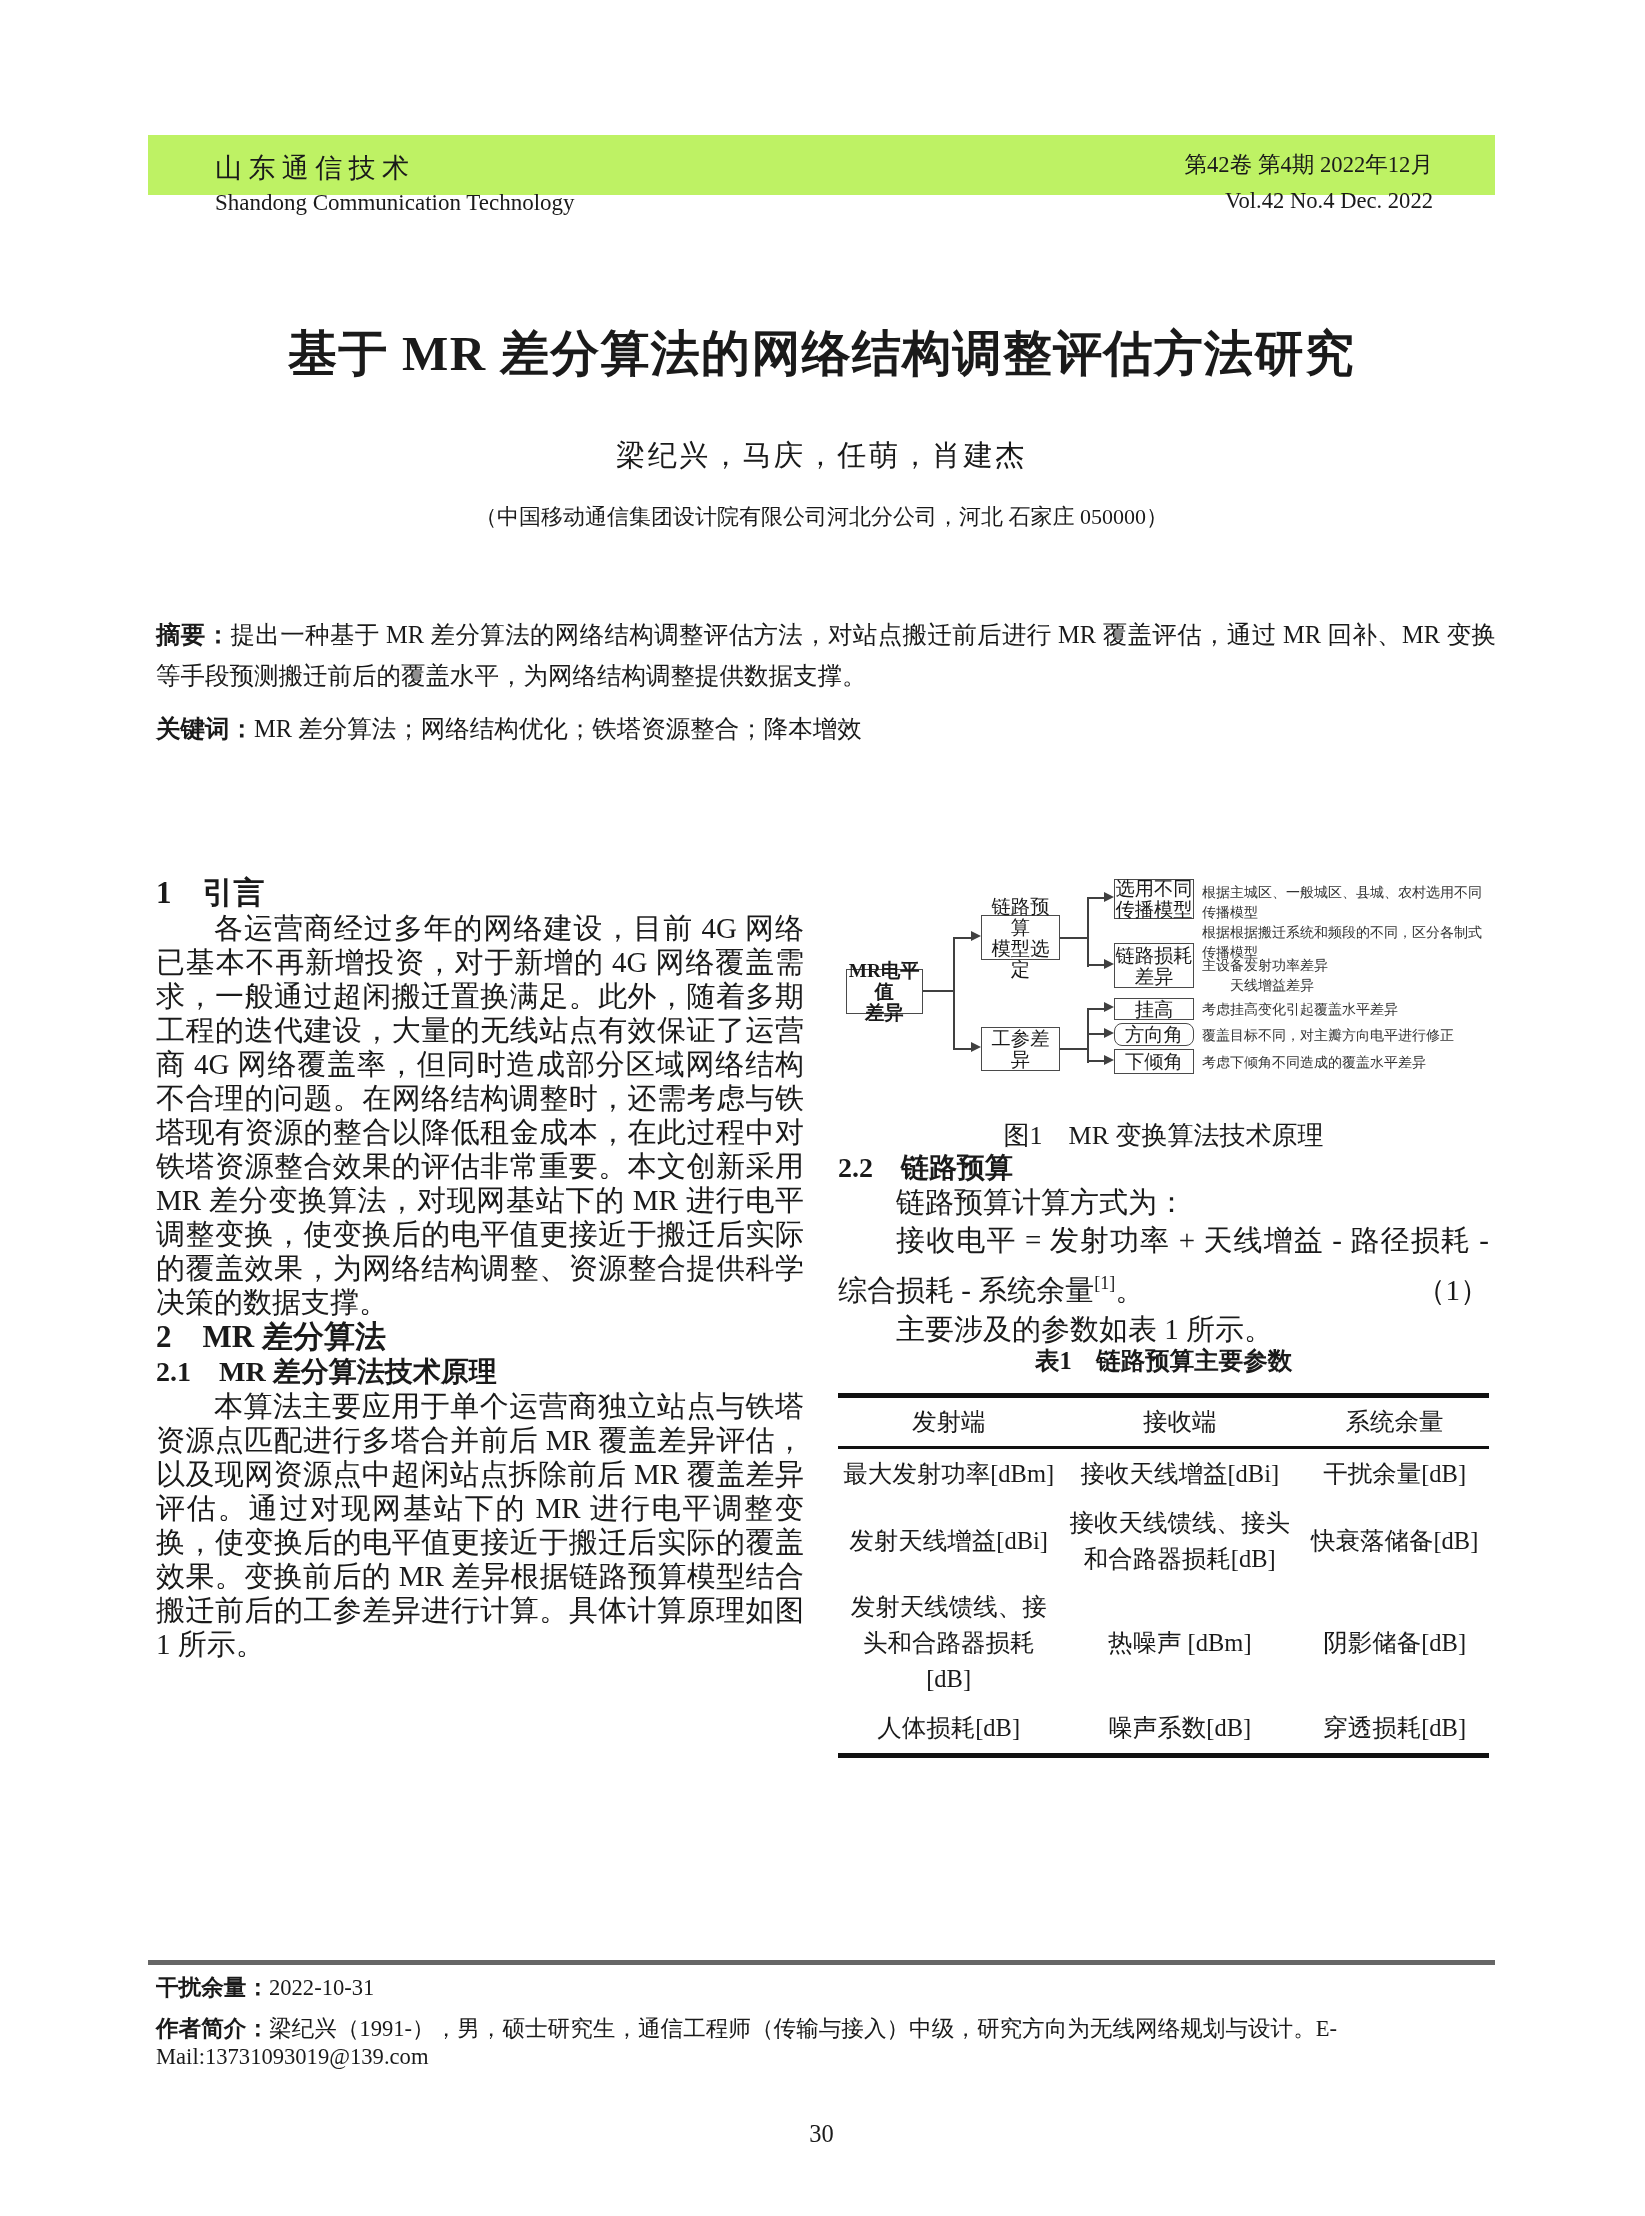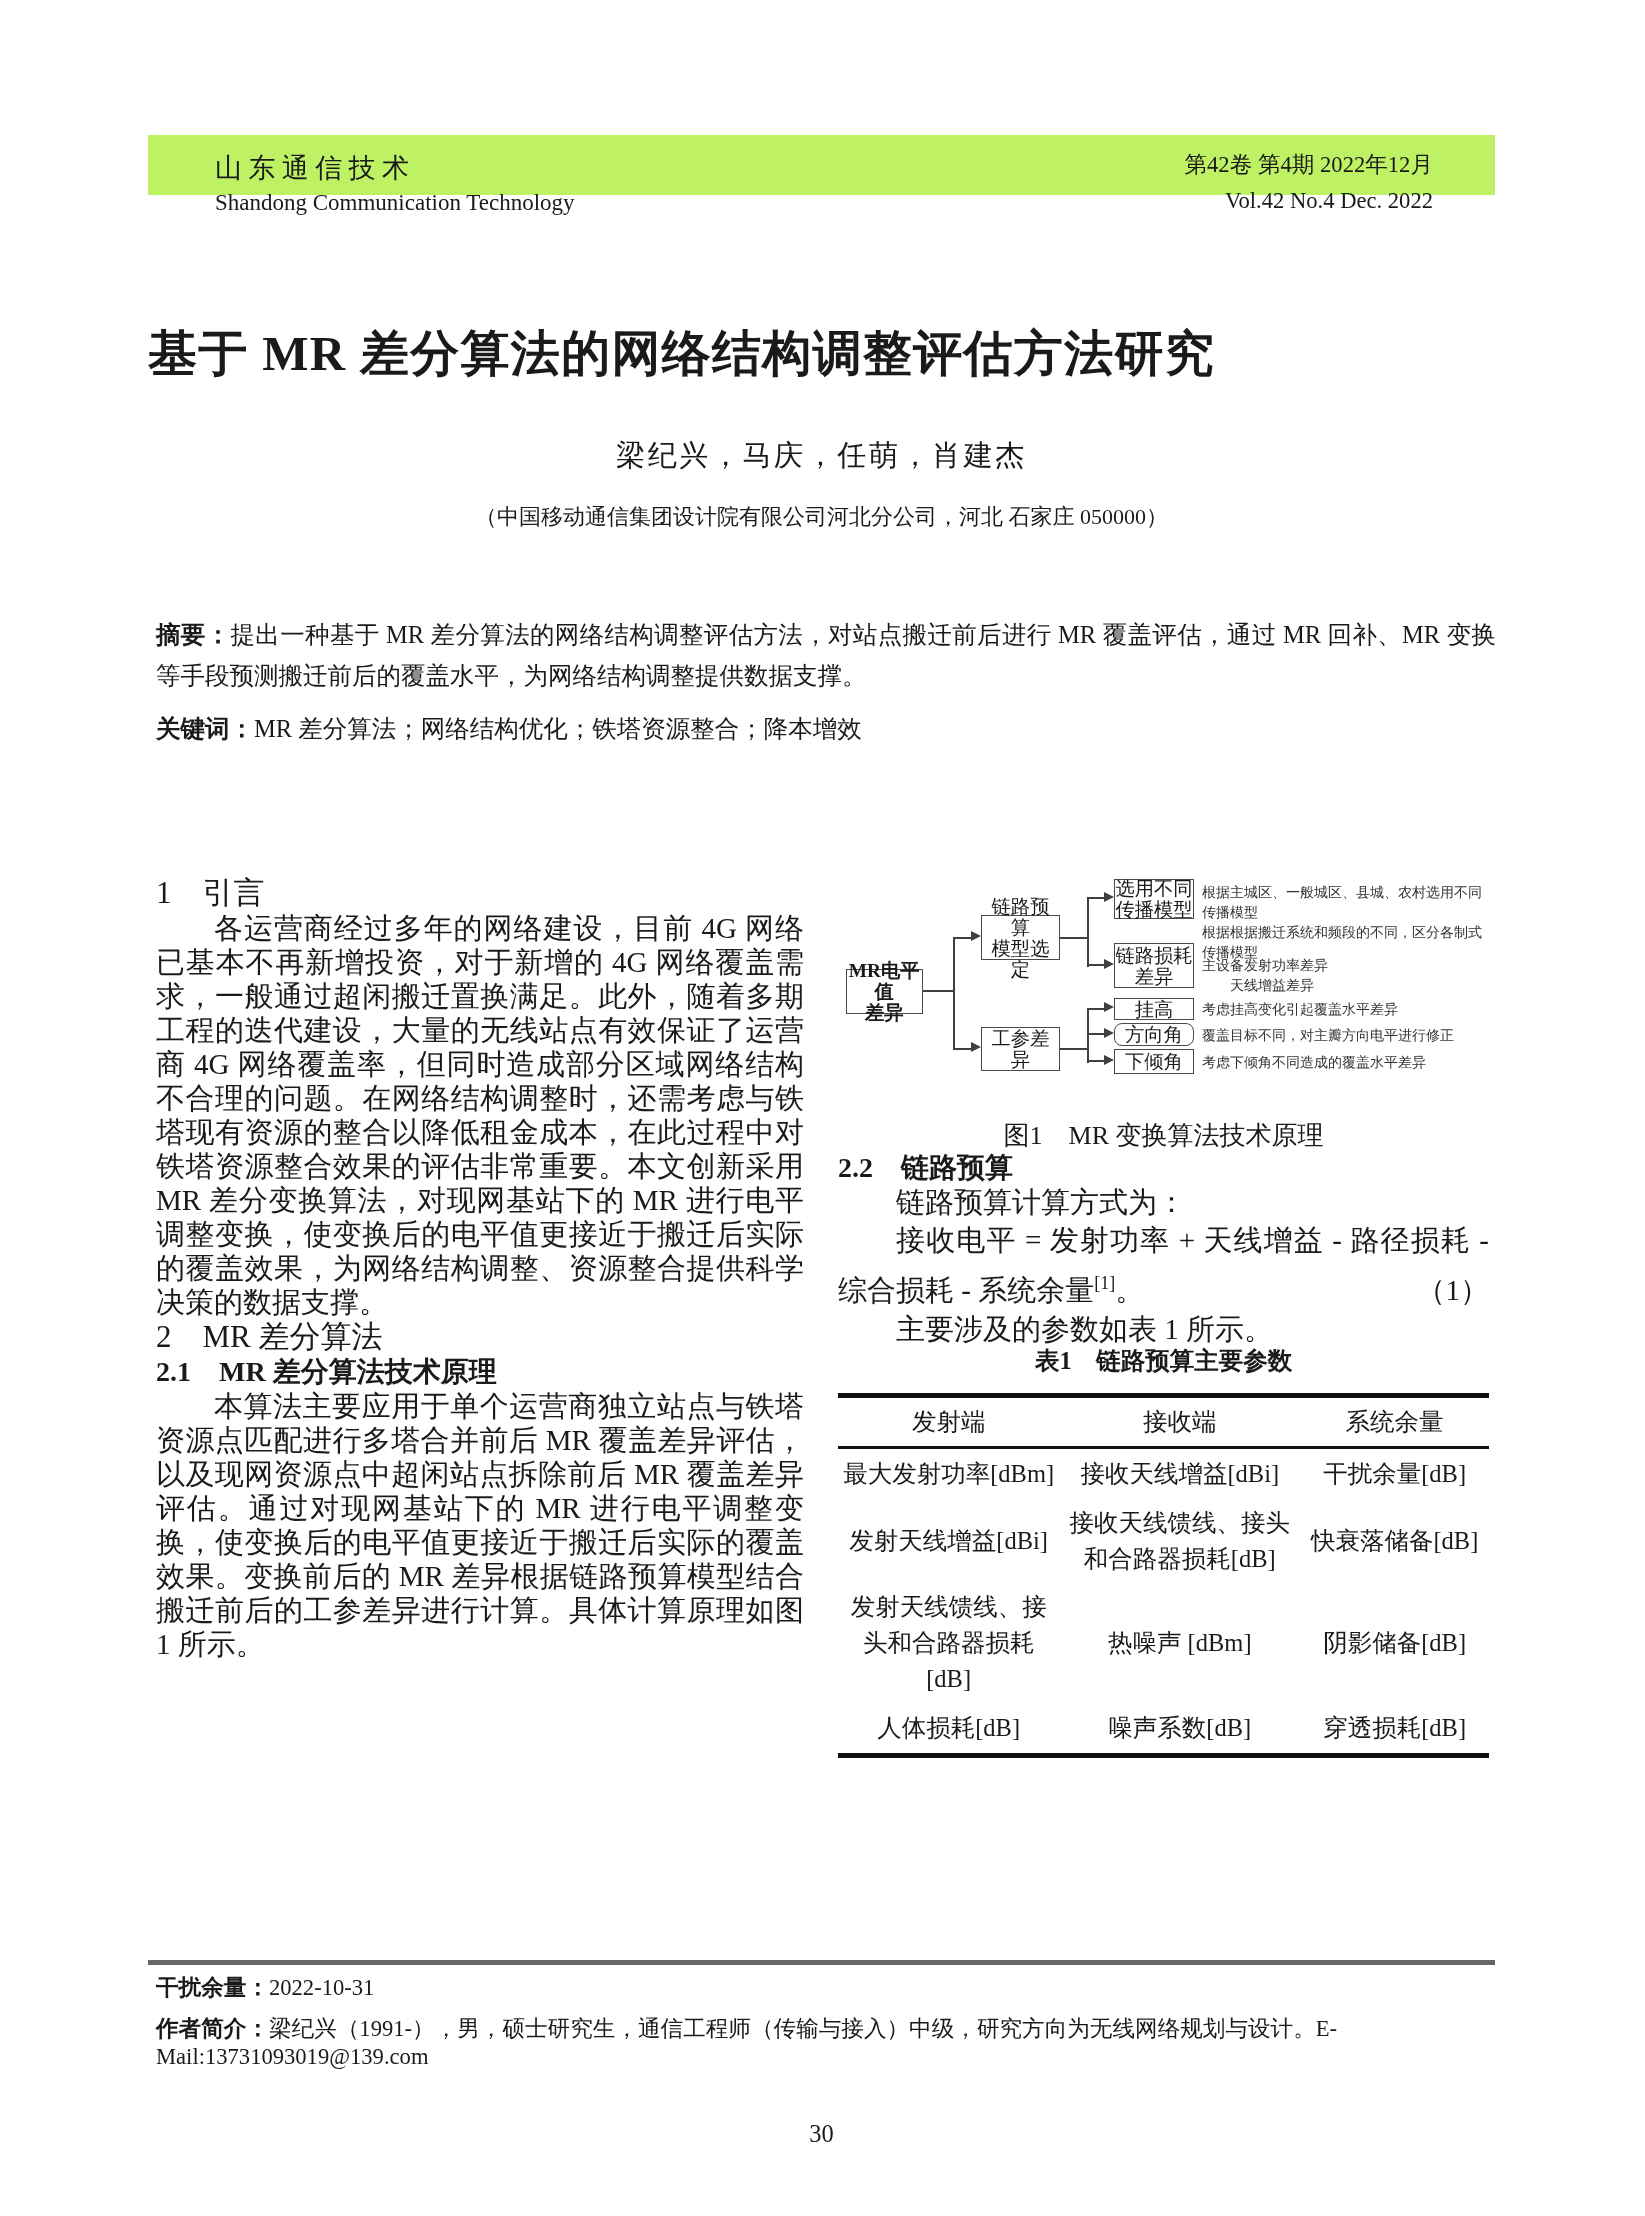--- a/index.html
+++ b/index.html
@@ -9,36 +9,36 @@
   
   .header-band{position:absolute;left:148px;top:135px;width:1347px;height:60px;background:#bef264;}
   .hb-left{position:absolute;left:67px;top:17px;}
   .journal-cn{font-size:27px;letter-spacing:6.4px;line-height:32px;}
   .journal-en{font-size:23px;line-height:28px;margin-top:5.2px;}
   .hb-right{position:absolute;right:62px;top:15.5px;text-align:right;}
   .issue-line{font-size:22.6px;line-height:28px;}
   .issue-line + .issue-line{margin-top:8.4px;}
 
   
-  .title{position:absolute;left:148px;top:321px;width:1347px;
+  .title{position:absolute;left:148px;top:321px;width:1347px;text-align:center;
          font-size:49px;font-weight:bold;letter-spacing:1.3px;}
   .authors{position:absolute;left:148px;top:436px;width:1347px;text-align:center;
            font-size:29px;letter-spacing:2.6px;}
   .affiliation{position:absolute;left:148px;top:502px;width:1347px;text-align:center;font-size:22px;}
 
   
   .abstract-block{position:absolute;left:156px;top:614px;width:1340px;}
   .abstract-block p{margin:0;font-size:24.5px;line-height:41px;text-align:justify;}
   .abstract-block p + p{margin-top:11.6px;}
   .lbl{font-weight:bold;}
 
   
   .col-left{position:absolute;left:156px;top:875px;width:648px;}
   .col-right{position:absolute;left:838px;top:867px;width:651px;}
-  h1.sec{margin:0;font-size:31px;line-height:36px;font-weight:normal;}
+  h1.sec{margin:0;font-size:31px;line-height:36px;font-weight:bold;}
   h2.sec{margin:0;font-size:28px;line-height:34px;font-weight:bold;}
   p.body{margin:0;font-size:29px;line-height:34px;text-align:justify;text-indent:2em;}
   .mt36{margin-top:23px;} .mt30{margin-top:19.3px;} .mt45{margin-top:29px;}
   .mt26{margin-top:17px;} .mt44{margin-top:28px;} .mt28{margin-top:18px;}
 
   
   .figure{position:relative;width:651px;height:253px;}
   .dbox{position:absolute;display:flex;align-items:center;justify-content:center;
         text-align:center;border:1.9px solid #4a4a4a;background:#fff;
         font-size:19.3px;line-height:21px;white-space:pre-line;box-sizing:border-box;}

